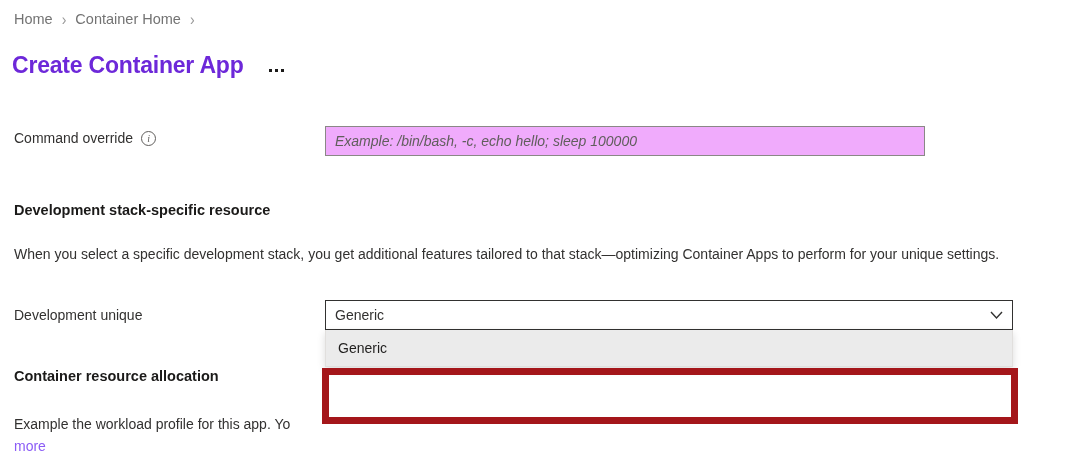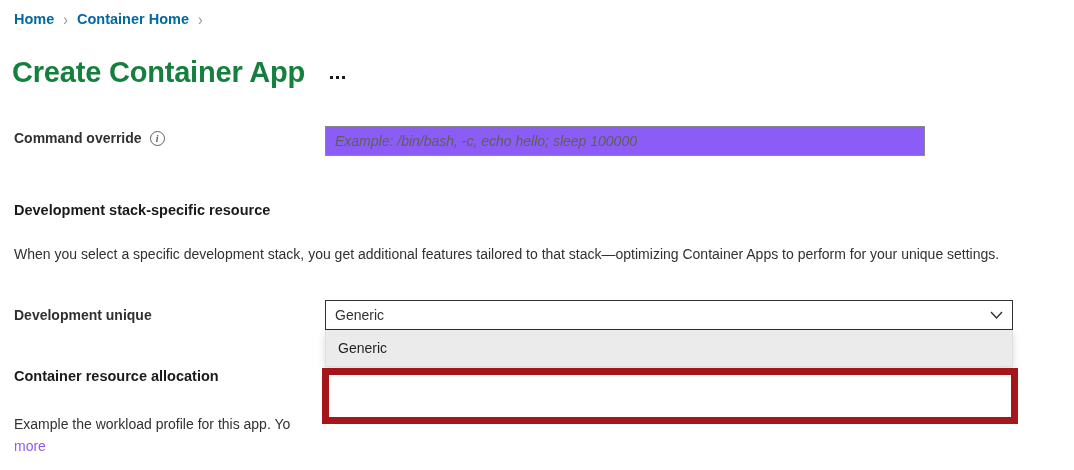--- a/index.html
+++ b/index.html
@@ -21,45 +21,44 @@
     position: absolute;
     left: 14px;
     top: 8px;
     height: 22px;
     display: flex;
     align-items: center;
     font-size: 14.5px;
     white-space: nowrap;
   }
   .crumb-link {
-    color: #0369a1;
+    color: #737373;
     text-decoration: none;
     cursor: pointer;
-    font-weight: bold;
   }
   .crumb-sep {
     color: #9a9a9a;
     margin: 0 9px;
     font-size: 14px;
     display: inline-block;
     transform: scaleY(1.15);
   }
 
   
   .title-row {
     position: absolute;
     left: 12px;
     top: 38px;
     display: flex;
     align-items: center;
   }
   .page-title {
-    font-size: 29px;
+    font-size: 23px;
     font-weight: 700;
-    color: #15803d;
+    color: #6d28d9;
     letter-spacing: -0.2px;
     line-height: 1.1;
   }
   .ellipsis-btn {
     margin-left: 22px;
     margin-top: 8px;
     display: flex;
     align-items: flex-end;
     gap: 3px;
     padding: 4px 3px;
@@ -75,21 +74,20 @@
   }
 
   
   .field-label {
     position: absolute;
     font-size: 14px;
     color: #323130;
     display: flex;
     align-items: flex-end;
     white-space: nowrap;
-    font-weight: bold;
   }
   .info-icon {
     display: inline-flex;
     align-items: center;
     justify-content: center;
     width: 15px;
     height: 15px;
     border: 1px solid #605e5c;
     border-radius: 50%;
     font-size: 10px;
@@ -99,21 +97,21 @@
     margin-left: 8px;
     line-height: 1;
     cursor: pointer;
     box-sizing: border-box;
   }
 
   .text-input {
     position: absolute;
     box-sizing: border-box;
     border: 1px solid #8a8886;
-    background: #8b5cf6;
+    background: #f0abfc;
     font-family: "Liberation Sans", sans-serif;
     font-size: 14px;
     color: #323130;
     padding: 0 9px;
     outline: none;
   }
   .text-input::placeholder {
     color: #605e5c;
     font-style: italic;
     opacity: 1;

